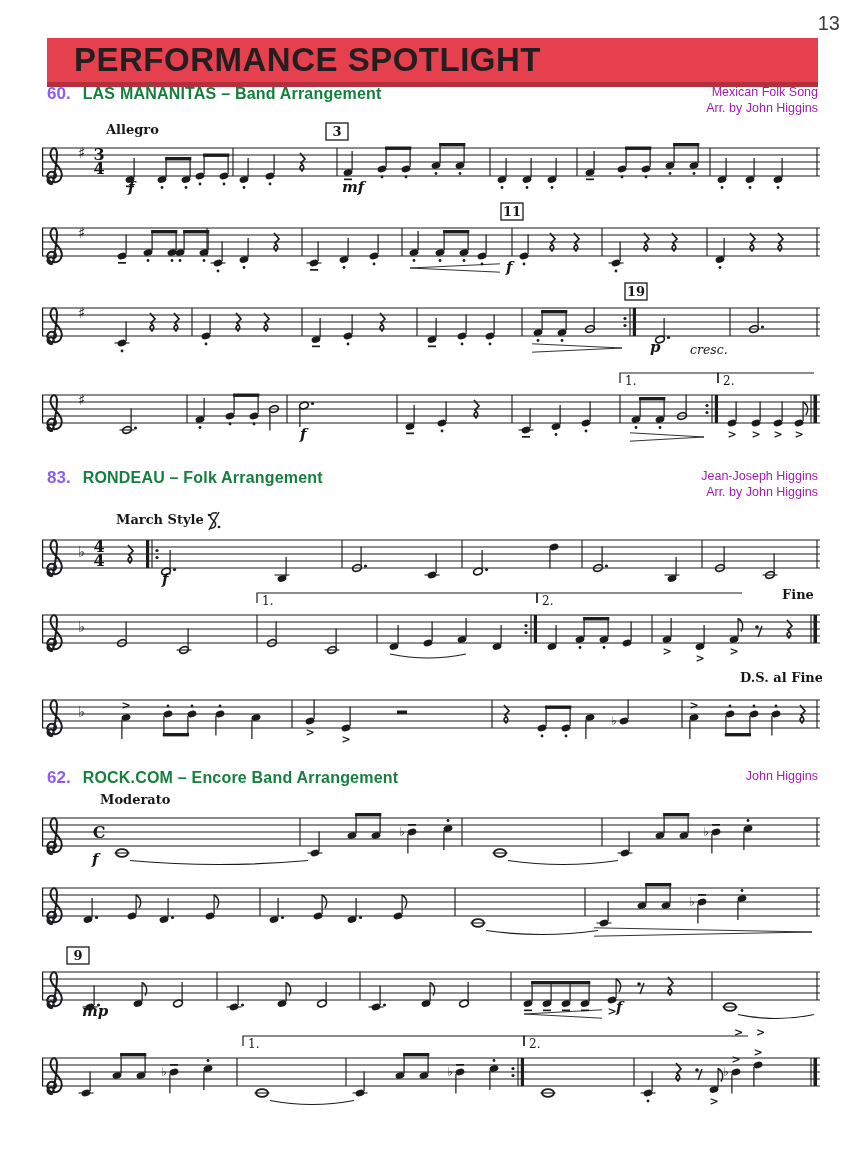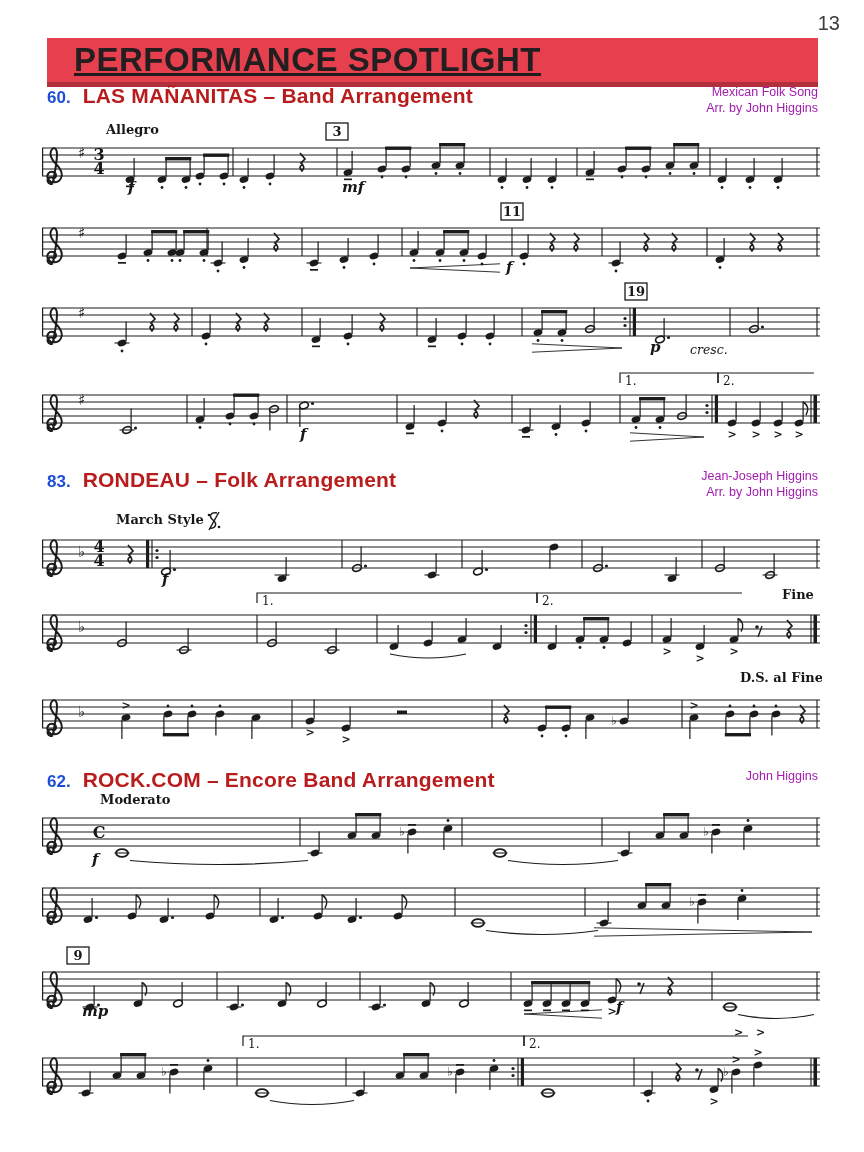--- a/index.html
+++ b/index.html
@@ -1,25 +1,25 @@
 <!DOCTYPE html>
 <html><head>
 <meta charset="utf-8">
 <style>
   html,body{margin:0;padding:0;background:#e8e8e8;}
   .page{position:relative;width:864px;height:1152px;background:#ffffff;overflow:hidden;
         font-family:"Liberation Sans",sans-serif;color:#1c1c1e;}
   .pageno{position:absolute;top:12px;right:24px;font-size:20px;color:#3c3c3e;}
   .banner{position:absolute;top:38px;left:47px;width:771px;height:44px;background:#e6404e;
-          border-bottom:5px solid #b22f3d;text-decoration:underline;}
+          border-bottom:5px solid #b22f3d;}
   .banner span{display:block;padding:3px 0 0 27px;font-size:33px;font-weight:800;
           letter-spacing:.5px;color:#231f20;}
   .piece-head{position:absolute;left:47px;width:771px;}
-  .pnum{font-size:17px;font-weight:700;color:#1d4ed8;margin-right:12px;}
-  .ptitle{font-size:21px;font-weight:700;color:#b91c1c;letter-spacing:.2px;}
+  .pnum{font-size:17px;font-weight:700;color:#8b5cf6;margin-right:12px;}
+  .ptitle{font-size:16px;font-weight:700;color:#15803d;letter-spacing:.2px;}
   .credits{position:absolute;top:0;right:0;text-align:right;font-size:12.5px;color:#a21caf;line-height:1.3;}
   .credits div:empty{display:none;}
   .direction{position:absolute;top:660px;right:44px;font-size:13px;color:#242426;}
   .direction b{font-weight:700;}
   .direction .seg{font-family:"DejaVu Serif",serif;font-style:italic;font-weight:700;}
   .direction .mark{color:#e6404e;font-size:11px;}
   .sysbox{position:absolute;left:42px;width:780px;height:100px;}
   svg text{fill:#17171a;}
   .ks{font:15px "DejaVu Sans",sans-serif;}
   .fl{font:12px "DejaVu Sans",sans-serif;}

